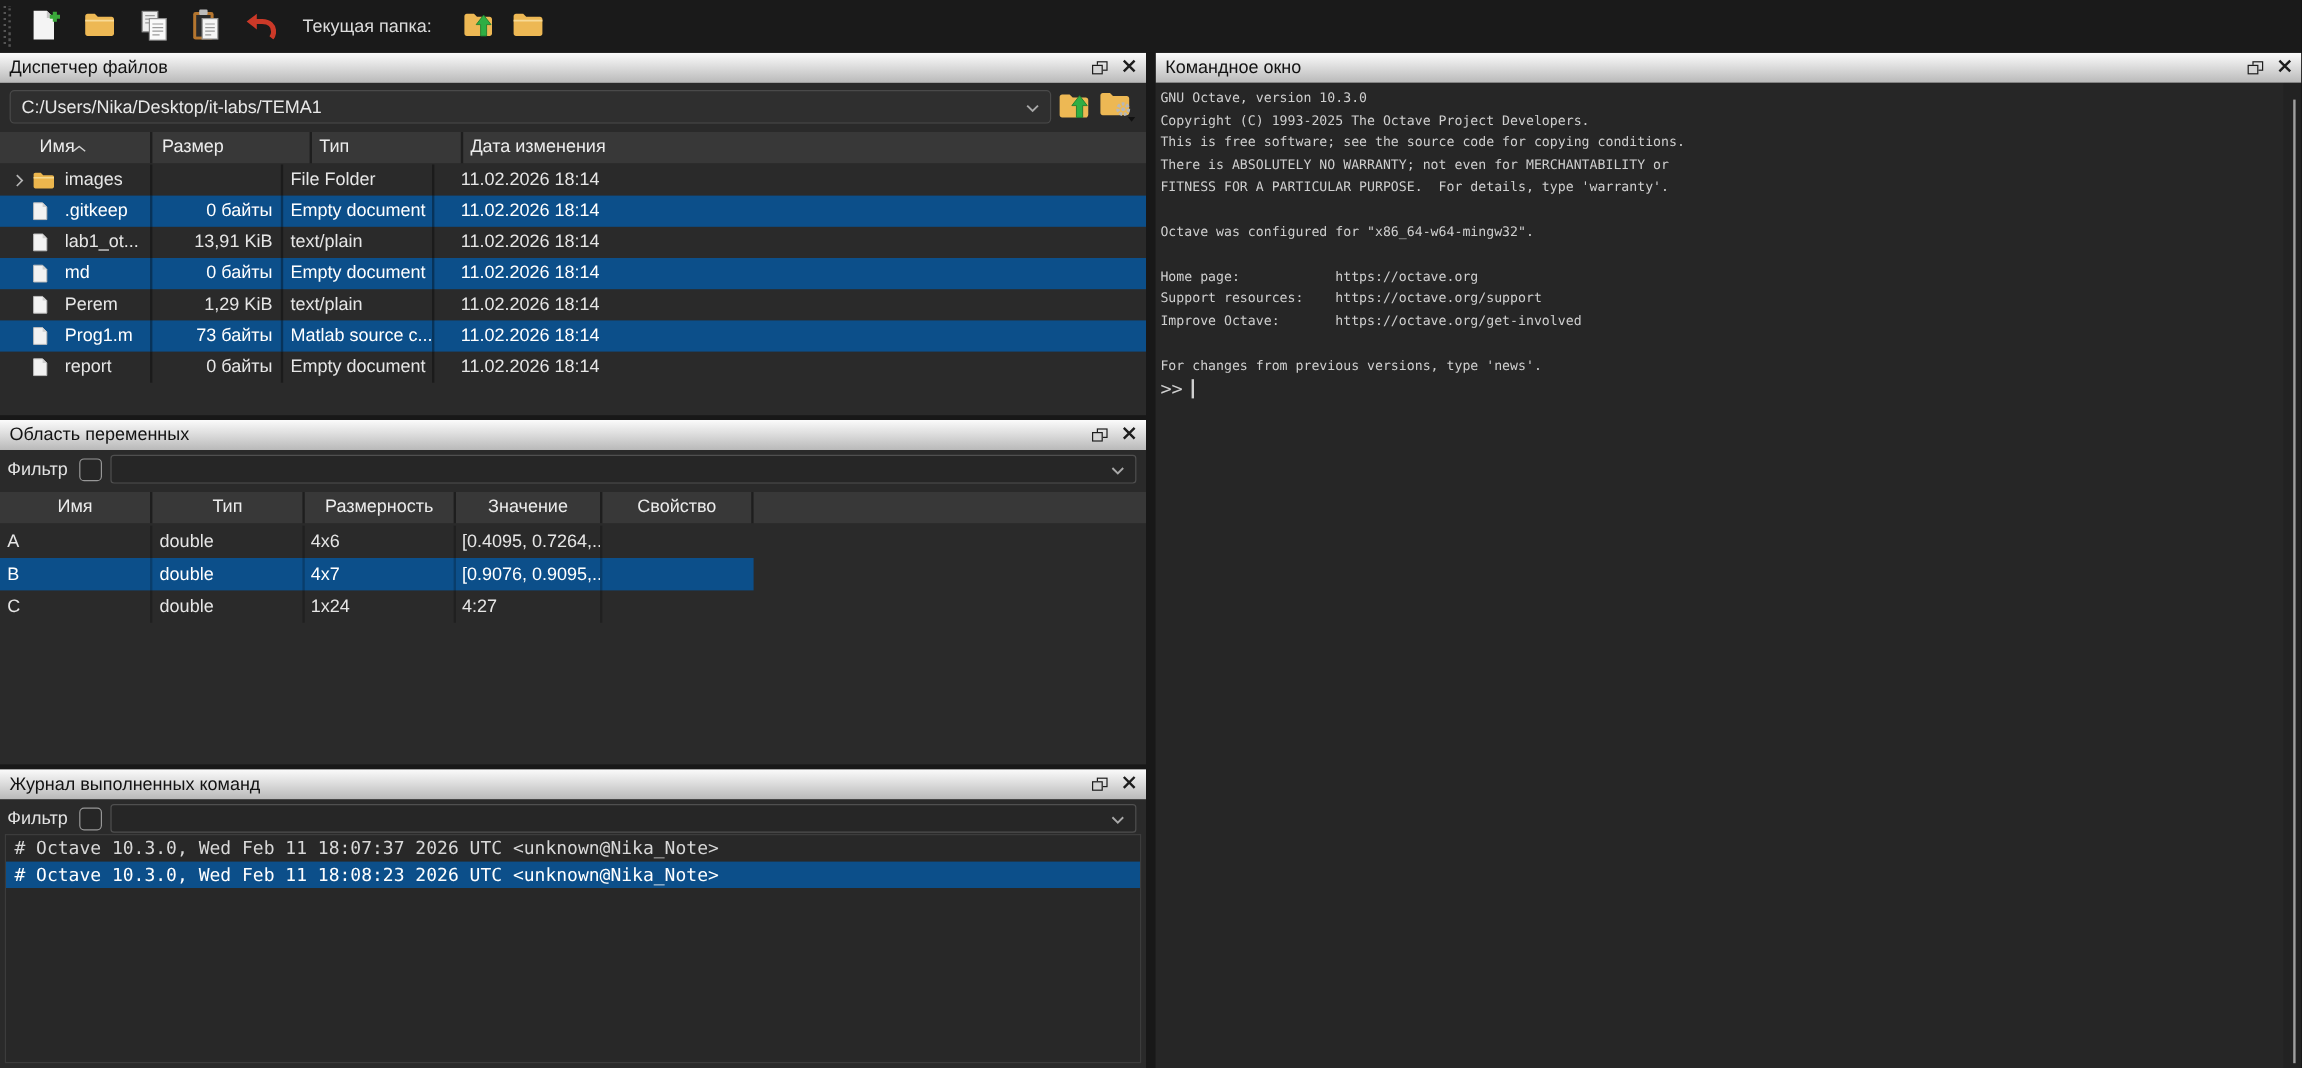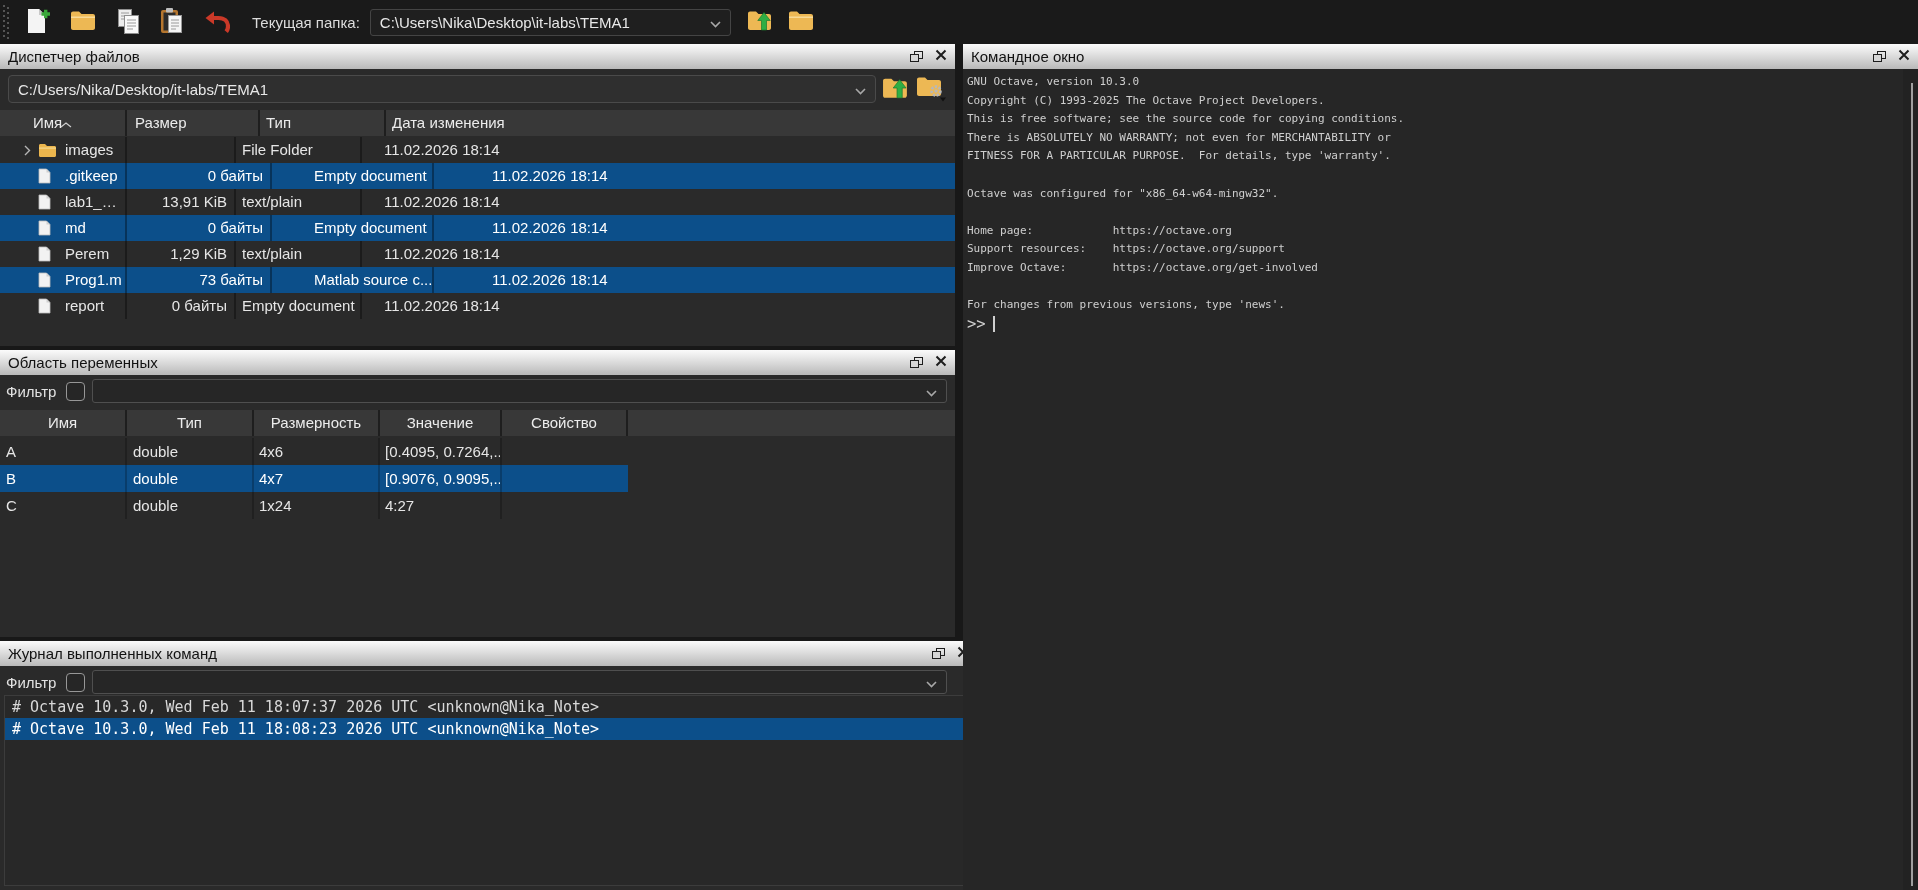--- a/index.html
+++ b/index.html
@@ -35,24 +35,24 @@
   .fm-pathrow{position:absolute;left:0;top:30px;right:0;height:30px;text-align:center;}
   .fm-combo{position:absolute;left:8px;top:1px;width:868px;height:28px;background:#2f2f2f;border-color:#4a4a4a;border-radius:4px;}
   .fm-btn{position:absolute;top:1px;background:none;border:none;padding:0;cursor:pointer;}
   .thead{position:absolute;left:0;right:0;height:26px;background:#383838;display:flex;color:#ececec;}
   .thead .hc{box-sizing:border-box;border-right:2px solid rgba(0,0,0,0.45);line-height:26px;white-space:nowrap;overflow:hidden;position:relative;}
   .thead .hc:last-child{border-right:none;}
   .fm-head{top:66px;}
   .rows{position:absolute;left:0;right:0;}
   .fm-rows{top:93px;}
   .frow{height:26px;display:flex;cursor:default;}
-  .frow.sel{background:var(--sel,#0c4f8a);color:#fff;gap:36px;}
+  .frow.sel{background:var(--sel,#0c4f8a);color:#fff;}
   .frow .c{box-sizing:border-box;border-right:2px solid rgba(0,0,0,0.35);line-height:26px;white-space:nowrap;overflow:hidden;}
   .frow .c:last-child{border-right:none;}
-  .c.w1{width:127px;display:flex;align-items:center;padding-left:16px;}
+  .c.w1{width:127px;display:flex;align-items:center;padding-left:5px;}
   .c.w2{width:109px;text-align:right;padding-right:7px;}
   .c.w3{width:126px;padding-left:6px;}
   .c.w4{flex:1;padding-left:22px;}
   .expander{width:22px;flex:0 0 auto;display:flex;justify-content:center;align-items:center;}
   .ficon{width:20px;flex:0 0 auto;display:flex;align-items:center;}
   .flabel{margin-left:7px;overflow:hidden;text-overflow:ellipsis;}
   .sortcaret{position:absolute;left:60px;top:0px;}
 
   
   .filterrow{position:absolute;left:0;right:0;height:28px;display:flex;align-items:center;}
@@ -145,28 +145,20 @@
       <span>
         <svg width="26" height="24" viewBox="0 0 26 24">
             <path d="M10 2.5 L1.5 9 L10 15.5 Z" fill="#cb3928"></path>
             <path d="M7 9 H14.5 C20.5 9 24 12.5 24 17.5 C24 19.5 23.3 21.2 22.2 22.6" fill="none" stroke="#cb3928" stroke-width="4.2"></path>
           </svg>
       </span>
     </button>
 
     <span class="cfl">Текущая папка:</span>
 
-    <div class="combo tb-combo">
-      <span>C:\Users\Nika\Desktop\it-labs\TEMA1</span>
-      <span class="chev">
-        <svg width="11" height="7" viewBox="0 0 11 7">
-            <path d="M1 1 L5.5 5.5 L10 1" fill="none" stroke="#a8a8a8" stroke-width="1.6"></path>
-          </svg>
-      </span>
-    </div>
 
     <button class="tbtn" style="margin-left:14px">
       <span>
         <svg width="27" height="23" viewBox="0 0 27 23">
             <path d="M1 4.5 C1 3.4 1.9 2.5 3 2.5 H9 L11.5 5 H22 C23.1 5 24 5.9 24 7 V19 C24 20.1 23.1 21 22 21 H3 C1.9 21 1 20.1 1 19 Z" fill="#edb854"></path>
             <path d="M14.5 21 V11.5 H10.8 L17 3.5 L23.2 11.5 H19.5 V21 Z" fill="#2fae44" stroke="#1c7a2d" stroke-width="0.7"></path>
           </svg>
       </span>
     </button>
 
@@ -409,21 +401,21 @@
     <div class="c v1">C</div>
           <div class="c v2">double</div>
           <div class="c v3">1x24</div>
           <div class="c v4">4:27</div>
           <div class="c v5"></div>
           <div class="c vfill"></div>
   </div>
       </div>
   </div>
 
-  <div class="panel" style="left:0;top:641px;width:955px;height:249px;padding-left:22px;">
+  <div class="panel" style="left:0;top:641px;width:955px;height:249px;">
     <div class="ptitle">
       <span>Журнал выполненных команд</span>
       <span class="sp"></span>
       <button class="tb-ic">
           <span class="float-ic">
             <i class="b"></i>
             <i class="f"></i>
           </span>
         </button>
       <button class="tb-ic">

